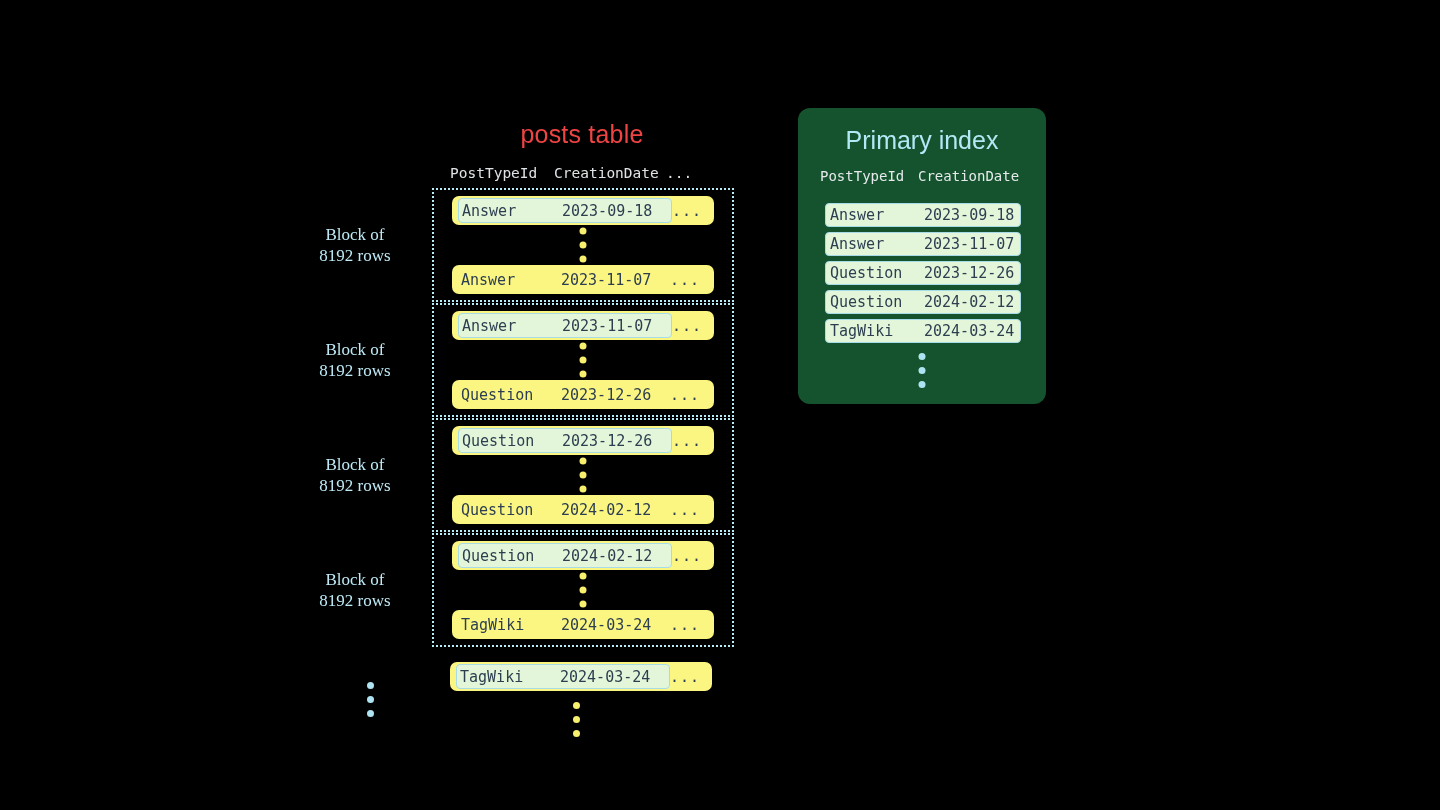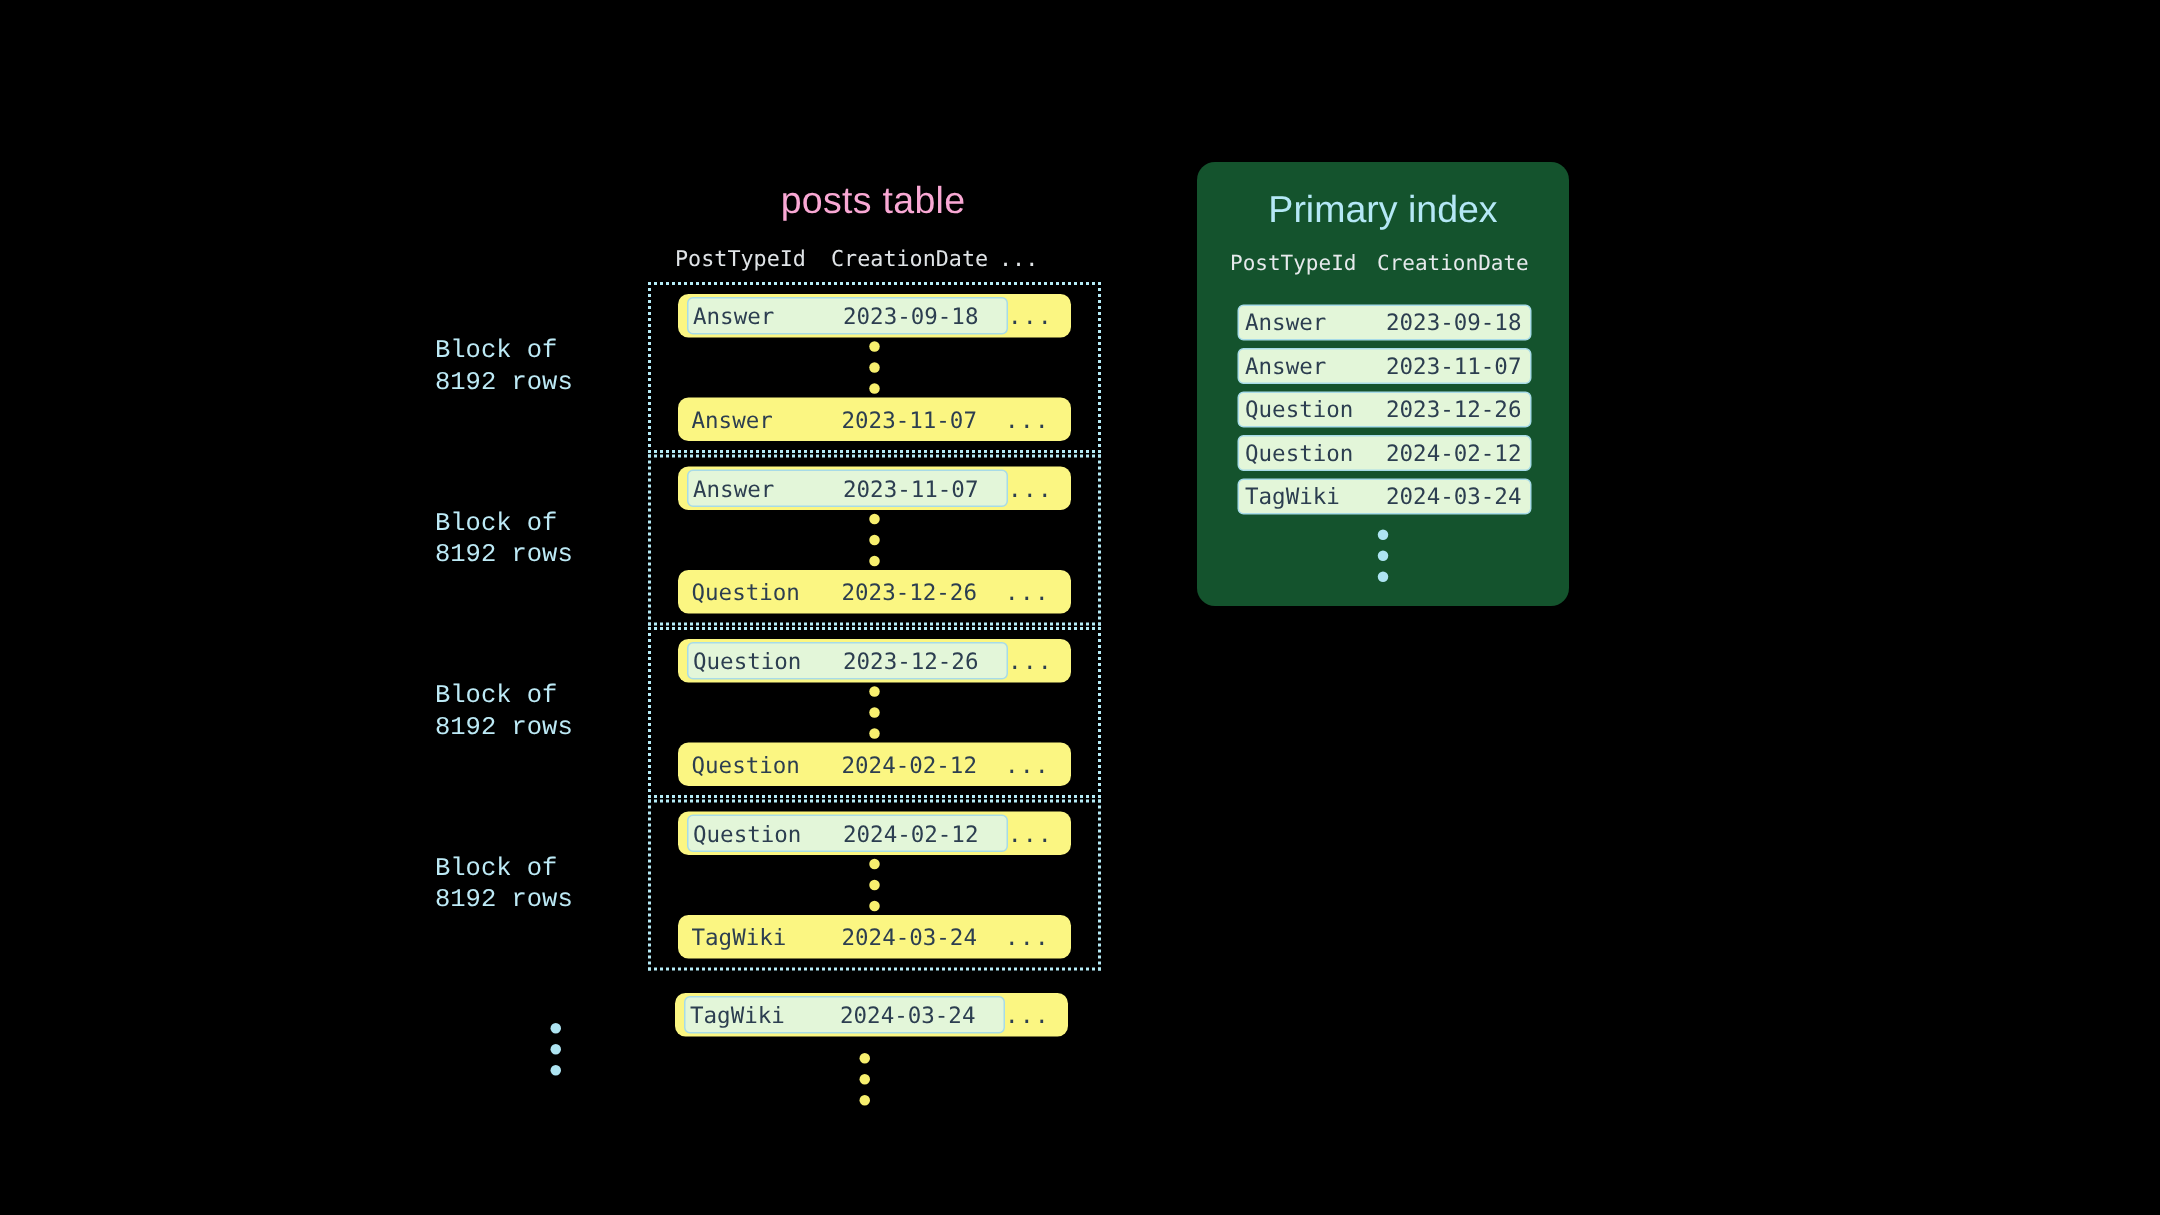--- a/index.html
+++ b/index.html
@@ -23,21 +23,21 @@
     top: 110px;
     width: 460px;
   }
 
   #posts-table-title {
     position: absolute;
     left: 132px;
     top: 10px;
     width: 300px;
     text-align: center;
-    color: #f9a8d4;
+    color: #ef4444;
     font-size: 25px;
     font-family: "Liberation Sans", sans-serif;
     letter-spacing: 0.2px;
   }
 
   #posts-table-headers {
     position: absolute;
     left: 150px;
     top: 55px;
     width: 265px;
@@ -65,24 +65,25 @@
     height: 114px;
     margin-bottom: 1px;
   }
   .block-label {
     position: absolute;
     right: 100%;
     top: 50%;
     transform: translateY(-50%);
     margin-right: 14px;
     width: 130px;
+    text-align: center;
     color: #bdeaf6;
     font-size: 17px;
     line-height: 21px;
-    font-family: Liberation Mono, monospace;
+    font-family: Liberation Serif, serif;
     white-space: pre-line;
   }
 
   
   .row {
     position: absolute;
     left: 18px;
     width: 262px;
     height: 29px;
     background: #fbf682;

